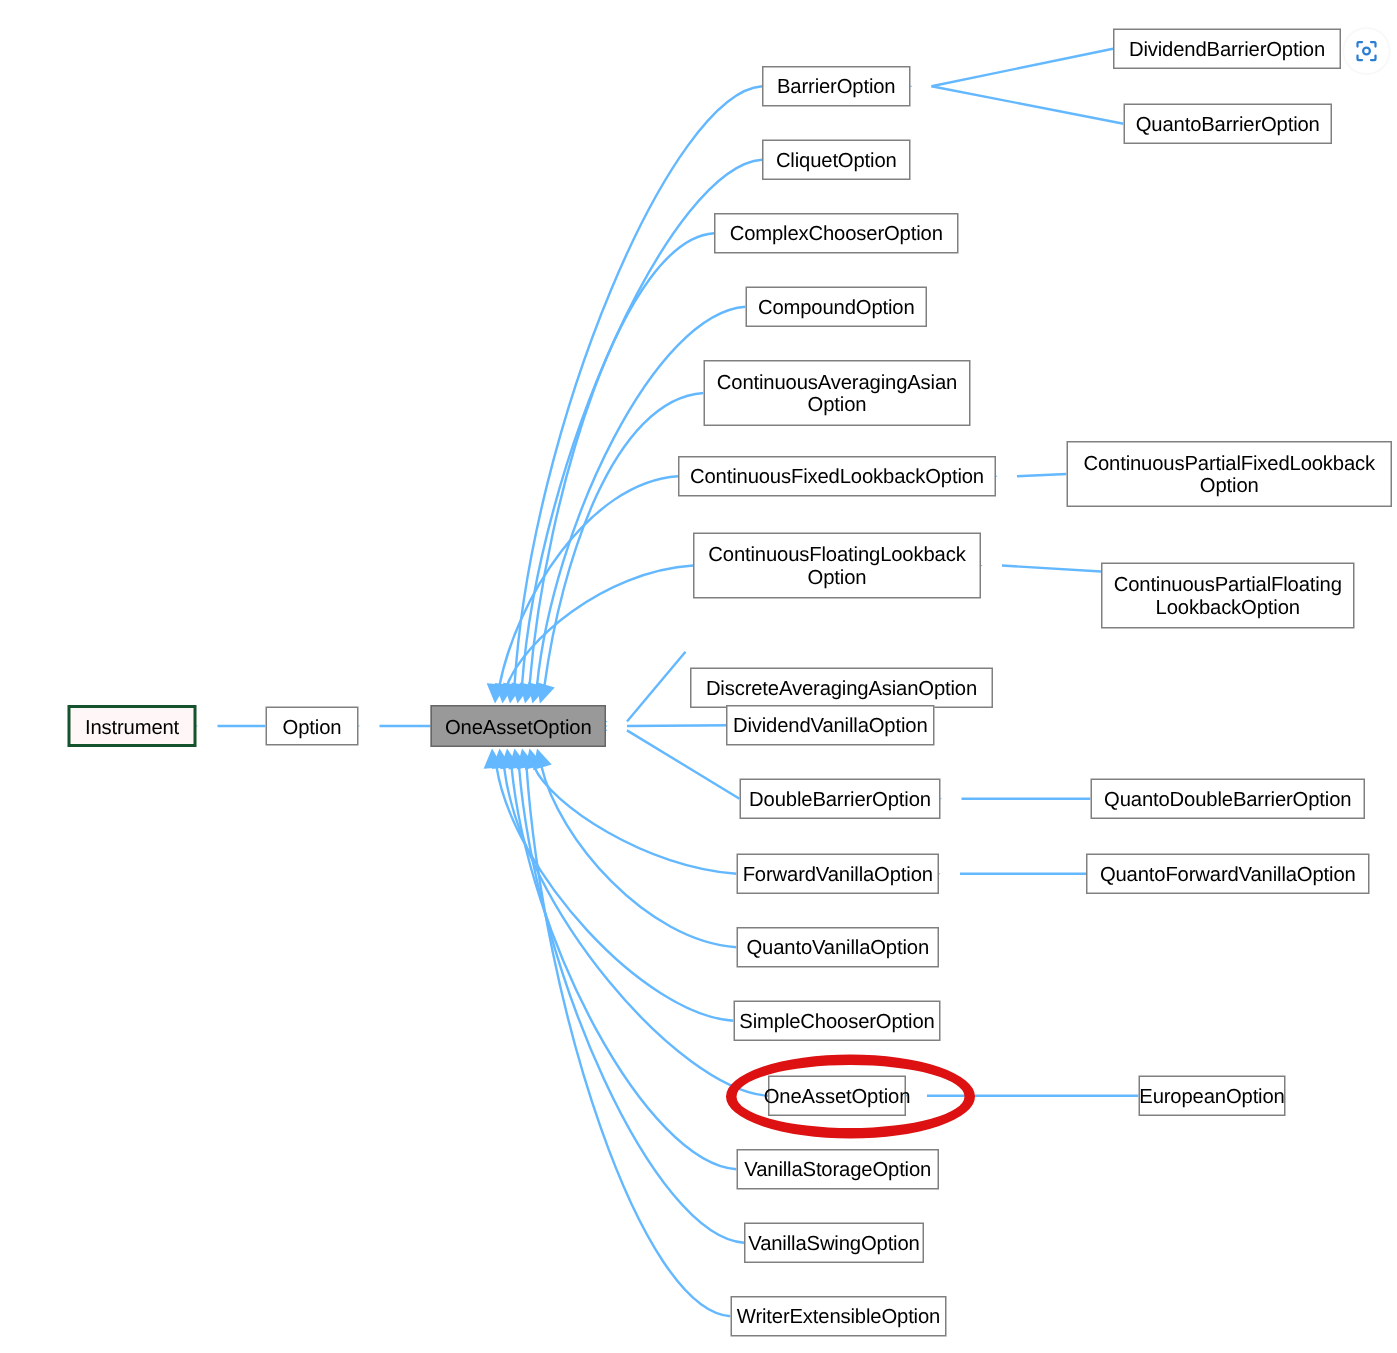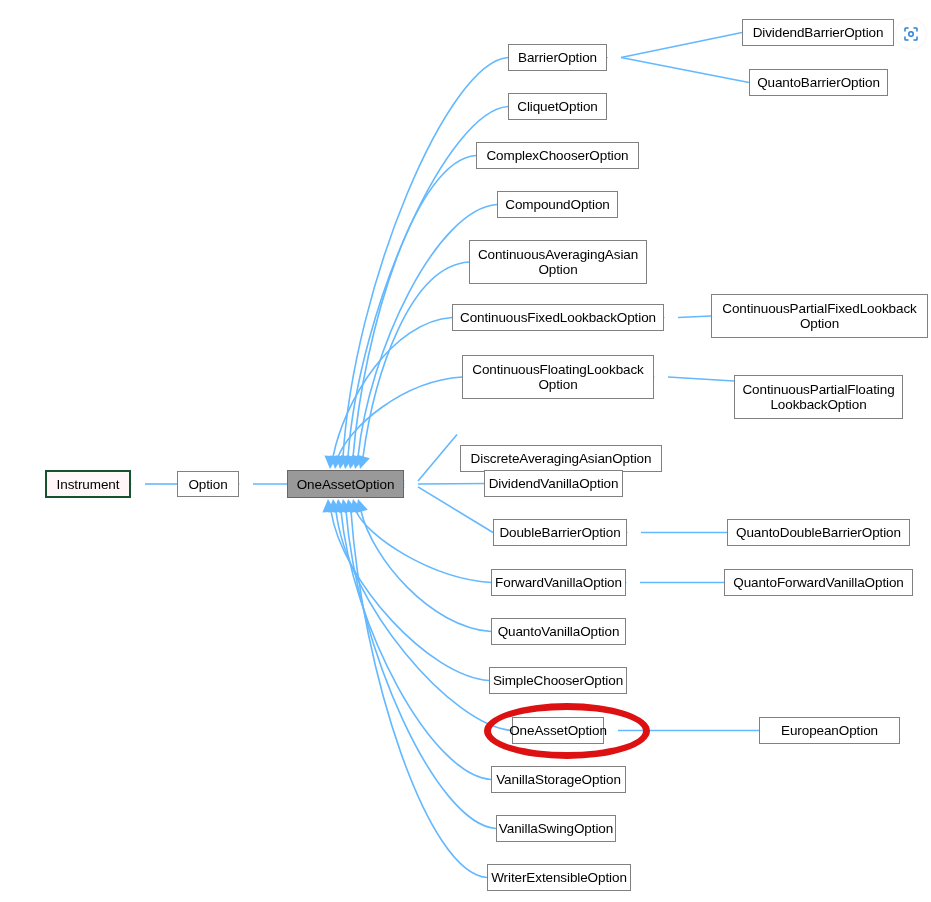--- a/index.html
+++ b/index.html
@@ -155,21 +155,21 @@
       <div class="node" style="left: 496px; top: 815px; width: 120px; height: 27px;">VanillaSwingOption</div>
       <div class="node" style="left: 487px; top: 864px; width: 144px; height: 27px;">WriterExtensibleOption</div>
       <div class="node" style="left: 742px; top: 19px; width: 152px; height: 27px;">DividendBarrierOption</div>
       <div class="node" style="left: 749px; top: 69px; width: 139px; height: 27px;">QuantoBarrierOption</div>
       <div class="node" style="left: 711px; top: 294px; width: 217px; height: 44px;">ContinuousPartialFixedLookback
 Option</div>
       <div class="node" style="left: 734px; top: 359px; width: 169px; height: 44px; margin-top: 16px;">ContinuousPartialFloating
 LookbackOption</div>
       <div class="node" style="left: 727px; top: 519px; width: 183px; height: 27px;">QuantoDoubleBarrierOption</div>
       <div class="node" style="left: 724px; top: 569px; width: 189px; height: 27px;">QuantoForwardVanillaOption</div>
-      <div class="node" style="left: 759px; top: 717px; width: 141px; height: 27px;">EuropeanOption</div>
+      <div class="node" style="left: 759px; top: 717px; width: 98px; height: 27px;">EuropeanOption</div>
     </div>
 
   <div class="highlight-ellipse" id="highlight" style="left: 484px; top: 703px; width: 166px; height: 56px; border-color: rgb(221, 17, 17);"></div>
 
   <div id="focus-icon" style="left: 896px; top: 19px; width: 30px; height: 30px;">
     <svg width="18" height="18" viewBox="0 0 24 24" fill="none" stroke="#2a7fd4" stroke-width="2" stroke-linecap="round" stroke-linejoin="round">
       <path d="M4 8 V5 a1 1 0 0 1 1 -1 h3"></path>
       <path d="M16 4 h3 a1 1 0 0 1 1 1 v3"></path>
       <path d="M20 16 v3 a1 1 0 0 1 -1 1 h-3"></path>
       <path d="M8 20 H5 a1 1 0 0 1 -1 -1 v-3"></path>

